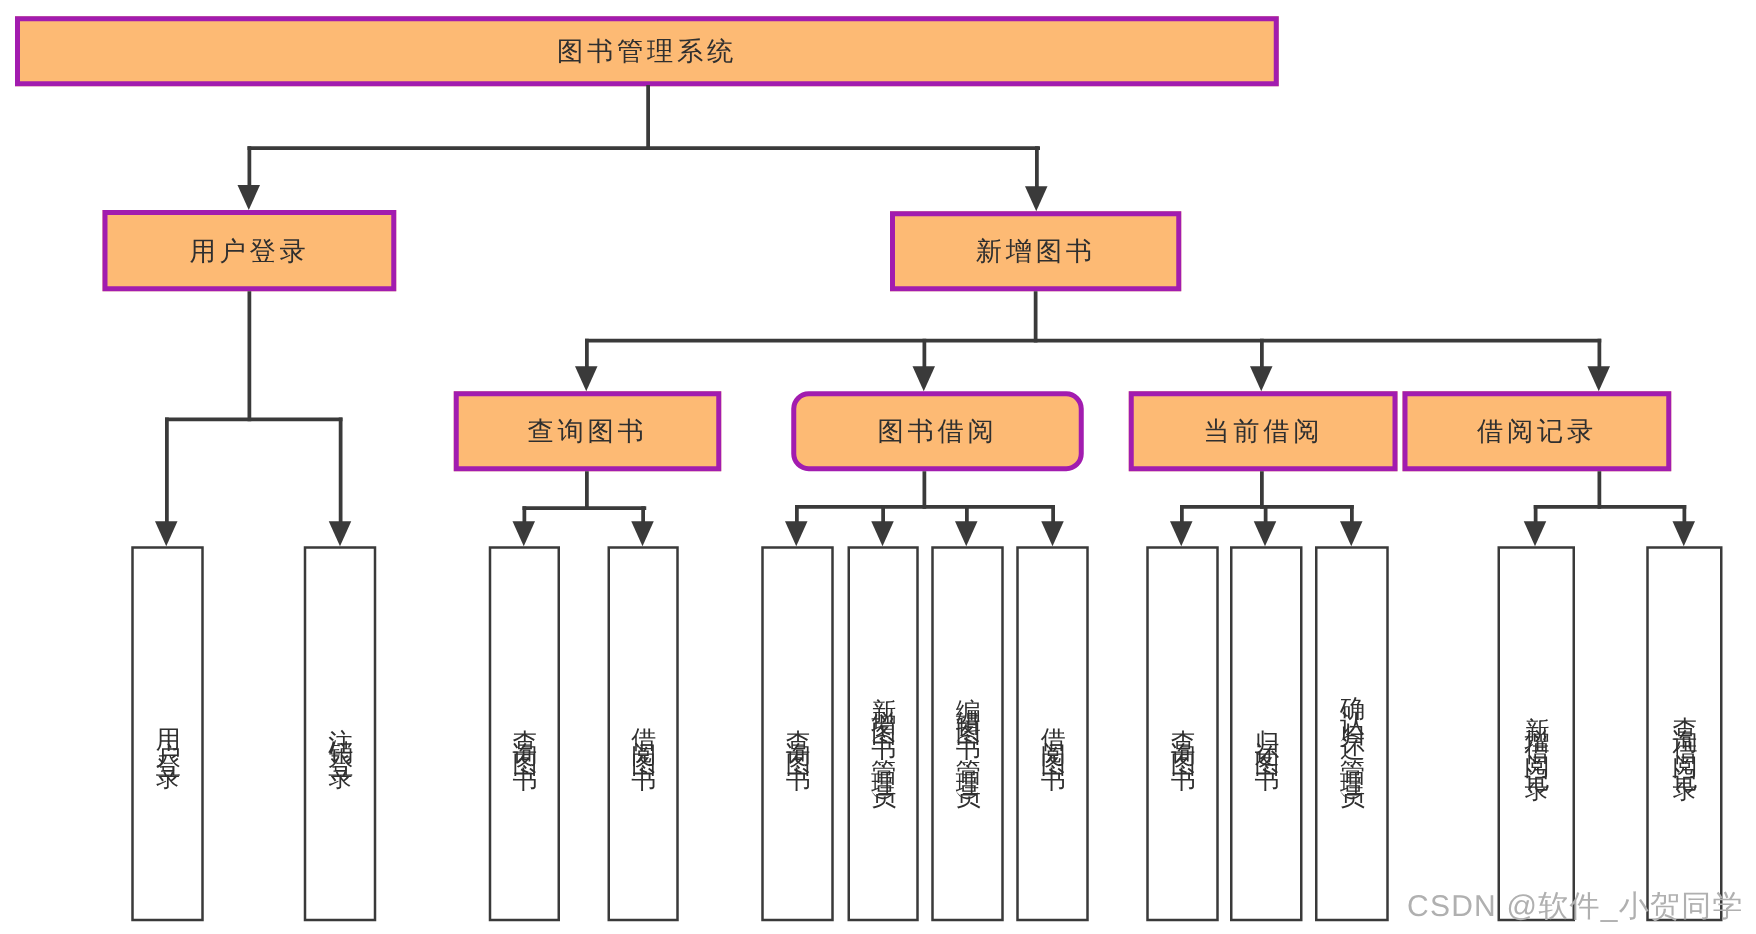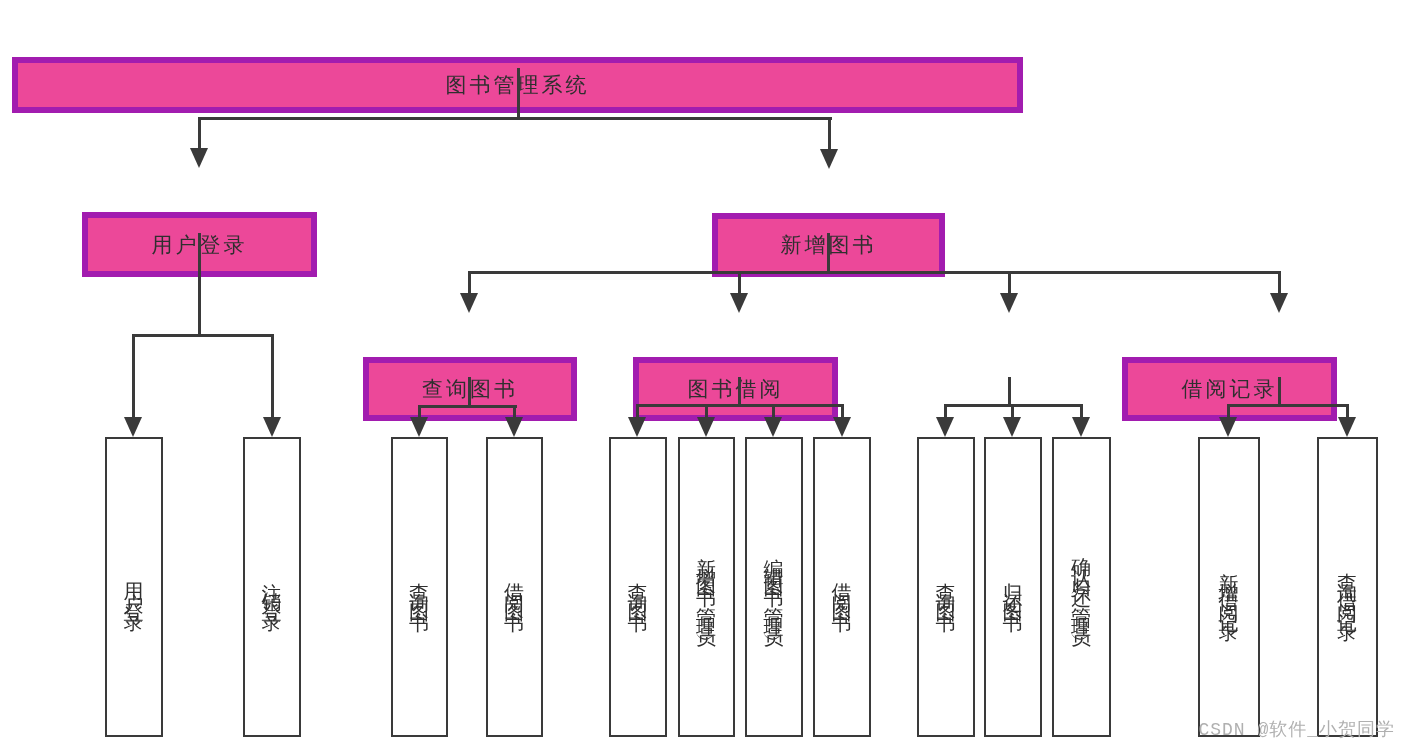--- a/index.html
+++ b/index.html
@@ -7,26 +7,25 @@
   .canvas {
     position:relative;
     width:1405px; height:747px;
     background:#ffffff;
     font-family:"Liberation Sans", sans-serif;
     overflow:hidden;
   }
   
   .node {
     position:absolute;
-    border:6px solid #a21caf;
-    background:#ec4899;
+    border:4px solid #a21caf;
+    background:#fdba74;
     display:flex; align-items:center; justify-content:center;
     font-size:21px; letter-spacing:3px; color:#2f2f2f;
     white-space:nowrap;
-    margin-top:44px;
   }
   
   .vnode {
     position:absolute;
     top:437px; height:300px;
     border:2px solid #3a3a3a;
     background:#ffffff;
     display:flex; align-items:center; justify-content:center;
   }
   .vnode .vtext {
@@ -39,40 +38,40 @@
   .vl { position:absolute; width:3px; background:#3a3a3a; }
   .hl { position:absolute; height:3px; background:#3a3a3a; }
   .ar {
     position:absolute; width:0; height:0;
     border-left:9px solid transparent;
     border-right:9px solid transparent;
     border-top:20px solid #3a3a3a;
   }
   .watermark {
     position:absolute; right:10px; bottom:6px;
-    font-size:18px; color:#b0b0b0; letter-spacing:1px;
+    font-size:24px; color:#b0b0b0; letter-spacing:1px;
     white-space:nowrap;
-    font-family:Liberation Mono, monospace;
   }
 </style>
 </head>
 <body>
 
 <div class="canvas">
 
   <div class="node" style="left:12px; top:13px; width:1011px; height:56px;">图书管理系统</div>
 
   <div class="node" style="left:82px; top:168px; width:235px; height:65px;">用户登录</div>
 
   <div class="node" style="left:712px; top:169px; width:233px; height:64px;">新增图书</div>
 
   <div class="node" style="left:363px; top:313px; width:214px; height:64px;">查询图书</div>
 
-  <div class="node" style="left:633px; top:313px; width:205px; height:64px;">图书借阅</div>
+  <div class="node" style="left:633px; top:313px; width:234px; height:64px;border-radius:14px;">图书借阅</div>
 
+  <div class="node" style="left:903px; top:313px; width:215px; height:64px;">当前借阅</div>
 
   <div class="node" style="left:1122px; top:313px; width:215px; height:64px;">借阅记录</div>
 
   <div class="vnode" style="left:105px; width:58px;">
     <span class="vtext">用户登录</span>
   </div>
   <div class="vnode" style="left:243px; width:58px;">
     <span class="vtext">注销登录</span>
   </div>
 

